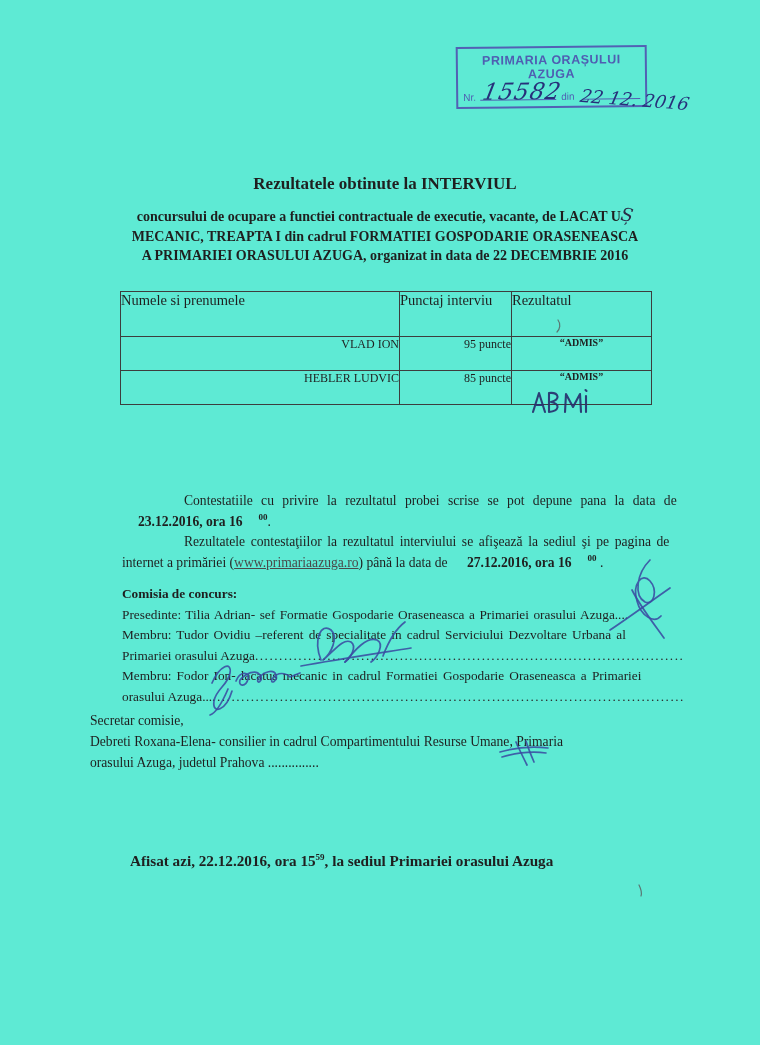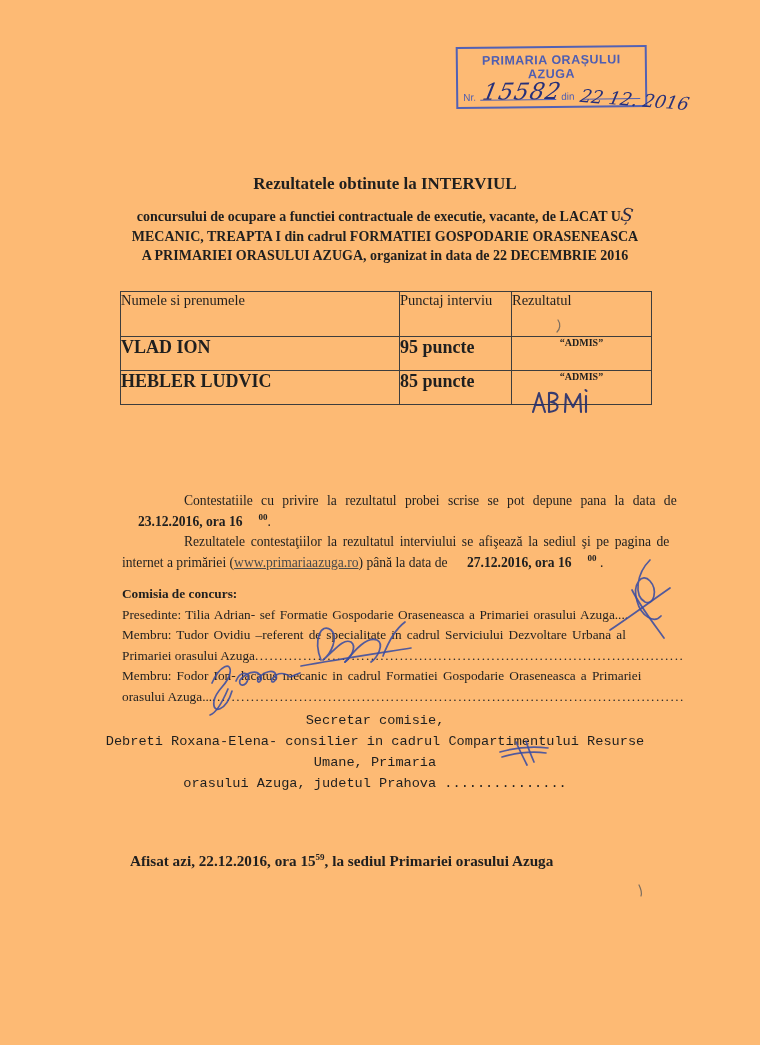--- a/index.html
+++ b/index.html
@@ -1,17 +1,17 @@
 <!DOCTYPE html>
 <html><head>
 <meta charset="utf-8">
 <style>
   html,body{margin:0;padding:0;}
   body{width:760px;height:1045px;background:#e9e9e9;font-family:"Liberation Serif","DejaVu Serif",serif;}
-  .page{position:relative;width:760px;height:1045px;background:#fdba74;overflow:hidden;color:#1f1f1f;}
+  .page{position:relative;width:760px;height:1045px;background:#5eead4;overflow:hidden;color:#1f1f1f;}
 
   
   .stamp{position:absolute;left:456px;top:46px;width:187px;height:58px;border:2px solid #5261b4;transform:rotate(-0.6deg);}
   .stamp-org{margin-top:5px;text-align:center;font-family:"Liberation Sans",sans-serif;font-size:12.5px;font-weight:600;letter-spacing:.5px;color:#4f5eb2;}
   .stamp-label{position:absolute;font-family:"Liberation Sans",sans-serif;font-size:10px;color:#4f5eb2;}
   .stamp-nr-label{left:5px;bottom:4px;}
   .stamp-din-label{left:103px;bottom:4px;}
   .stamp-line{position:absolute;border-bottom:1.5px solid #5261b4;}
   .nr-line{left:22px;bottom:6px;width:76px;}
   .date-line{left:124px;bottom:6px;width:58px;}
@@ -25,21 +25,21 @@
   .title-sub{font-size:14px;font-weight:bold;line-height:19.5px;}
   .hand-s{font-family:"DejaVu Serif",serif;font-style:italic;font-weight:400;font-size:18px;color:#2b2b46;display:inline-block;transform:rotate(9deg);}
 
   
   table.results{position:absolute;left:120px;top:291px;border-collapse:collapse;table-layout:fixed;}
   table.results td,table.results th{border:1.6px solid #3d3d3d;vertical-align:top;padding:0;}
   .col-name{width:278px;}
   .col-score{width:111px;}
   .col-result{width:139px;}
   th.hdr{font-size:14.5px;font-weight:normal;text-align:left;padding-top:8px;height:44px;}
-  td.cname,td.cscore{font-size:18px;font-weight:bold;text-align:left;padding-top:12px;height:33px;}
+  td.cname,td.cscore{font-size:12px;font-weight:normal;text-align:right;padding-top:12px;height:33px;}
   td.cresult{font-size:10px;font-weight:bold;text-align:center;padding:5px 0 0 9px;position:relative;}
 
   
   .para-block{position:absolute;left:122px;top:484px;width:552px;font-size:13.6px;line-height:20.5px;}
   .jline{white-space:nowrap;overflow:visible;}
   .ind{text-indent:62px;}
   .ws5{word-spacing:5px;margin-top:7px;}
   .ws2{word-spacing:2.2px;}
   .b{font-weight:bold;margin-left:16px;}
   sup.sp{font-size:9px;vertical-align:super;line-height:0;}
@@ -47,21 +47,21 @@
 
   
   .commission{position:absolute;left:122px;top:584px;width:562px;font-size:13.3px;line-height:20.6px;}
   .comm-heading{font-weight:bold;}
   .dotline{display:flex;}
   .dotfill{flex:1;overflow:hidden;white-space:nowrap;letter-spacing:1.5px;color:#2a2a2a;}
   .ws1{word-spacing:1.2px;white-space:nowrap;}
   .ws15{word-spacing:1.8px;white-space:nowrap;}
 
   
-  .secretary{position:absolute;left:90px;top:710px;width:570px;text-align:center;font-size:13.6px;line-height:21px;font-family:Liberation Mono, monospace;}
+  .secretary{position:absolute;left:90px;top:710px;width:570px;font-size:13.6px;line-height:21px;}
 
   
   .footer-line{position:absolute;left:130px;top:852px;font-size:15.2px;font-weight:bold;}
 
   
   .ink{position:absolute;pointer-events:none;}
   .ink path{fill:none;stroke:#3a4ca2;stroke-width:1.7;stroke-linecap:round;stroke-linejoin:round;opacity:.88;}
   .ink.dark path{stroke:#27306e;stroke-width:2.1;opacity:.92;}
   .ink.faint path{stroke:#5a5a5a;stroke-width:1.2;opacity:.8;}
 </style>

